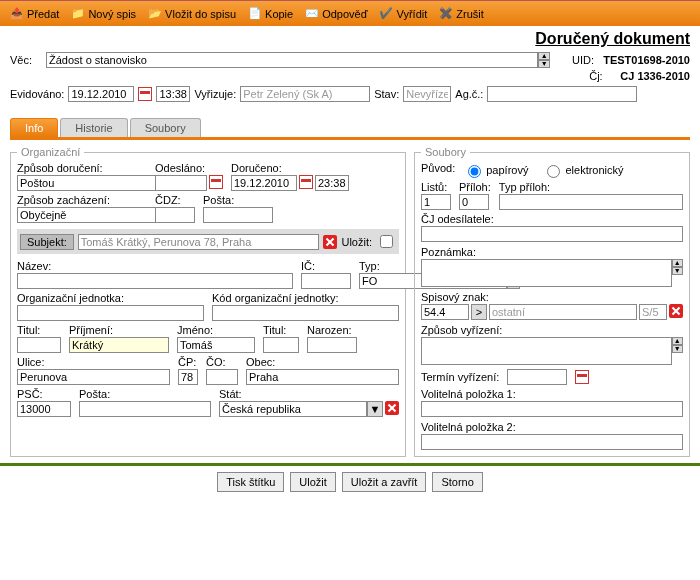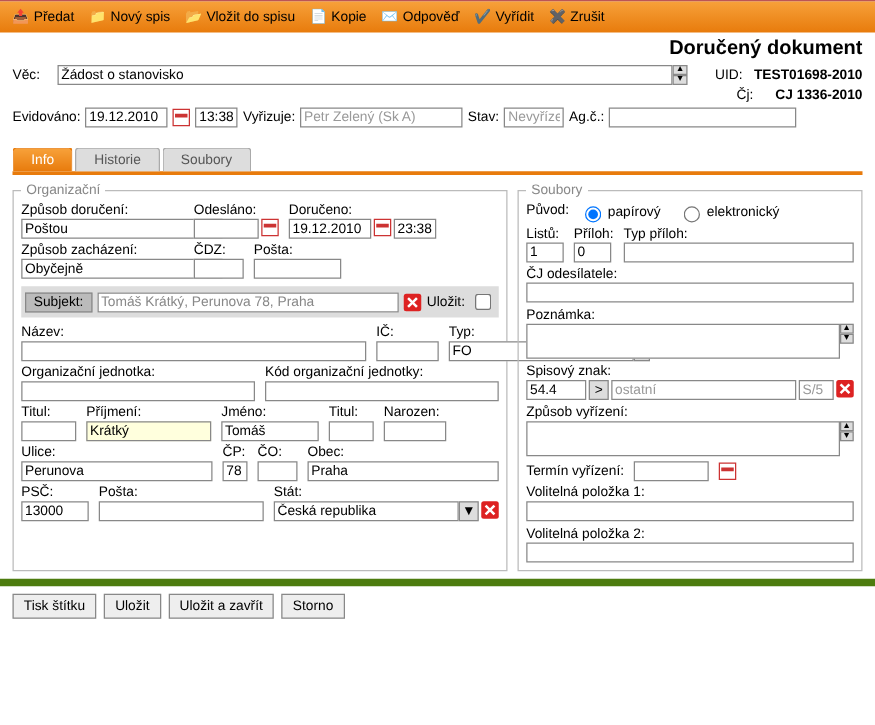--- a/index.html
+++ b/index.html
@@ -1,21 +1,21 @@
 <!DOCTYPE html>
 <html><head>
 <meta charset="utf-8">
 <style>
   * { box-sizing: border-box; font-family: Arial, sans-serif; font-size: 11px; }
   body { margin: 0; padding: 0; background: #fff; width: 700px; }
   .toolbar { background: linear-gradient(#f7a13a, #e87b0c); height: 26px; display: flex; align-items: center; padding: 0 4px; border-top:1px solid #b55; }
   .tool-btn { display: flex; align-items: center; gap: 3px; padding: 2px 6px; cursor: pointer; color: #000; }
   .tool-icon { width: 14px; height: 14px; display:inline-block; }
   .title-bar { display: flex; justify-content: flex-end; padding: 4px 10px 2px 10px; }
-  .title { font-size: 16px; font-weight: bold; }
+  .title { font-size: 16px; font-weight: bold; text-decoration: underline; }
   .header-section { padding: 2px 10px 6px 10px; }
   .row { display: flex; align-items: center; gap: 4px; margin-bottom: 4px; }
   .lbl { color: #000; }
   input[type=text], select, textarea { border: 1px solid #888; padding: 1px 2px; font-size: 11px; background:#fff; }
   input[readonly] { background: #fff; color:#888; }
   .hdr-vec { flex:1; margin-left:10px;}
   .hdr-right { margin-left: 18px; }
   .hdr-right .lbl { width:28px; display:inline-block; }
   .tabs { display:flex; border-bottom: 3px solid #e87b0c; margin: 6px 10px 0 10px; }
   .tab { padding: 3px 14px; background:#ddd; border:1px solid #aaa; border-bottom:none; margin-right:2px; cursor:pointer; border-radius:3px 3px 0 0; color:#555;}
@@ -29,21 +29,21 @@
   .row-g { display:flex; gap:8px; margin-bottom:3px; flex-wrap:wrap;}
   .btn-subj { background:#bbb; border:1px solid #888; padding:1px 6px; cursor:pointer; }
   .icon-cal { width:14px; height:14px; display:inline-block; border:1px solid #c33; background:#fff; position:relative; }
   .icon-cal::after { content:""; position:absolute; top:3px; left:1px; right:1px; bottom:1px; background:#fff; border-top:3px solid #c33;}
   .icon-x { width:14px; height:14px; display:inline-block; background:#d22; position:relative; border-radius:2px; cursor:pointer;}
   .icon-x::before,.icon-x::after{content:"";position:absolute;left:2px;right:2px;top:6px;height:2px;background:#fff;}
   .icon-x::before{transform:rotate(45deg);} .icon-x::after{transform:rotate(-45deg);}
   .select-like { display:flex; }
   .select-like input { flex:1; }
   .select-btn { width:16px; border:1px solid #888; background:#ddd; text-align:center; cursor:pointer; line-height:14px;}
-  .footer { display:flex; justify-content:flex-start; gap:6px; padding:6px 10px; border-top:6px solid #4d7c0f;}
+  .footer { display:flex; justify-content:center; gap:6px; padding:6px 10px; border-top:3px solid #4d7c0f;}
   .footer button { padding:3px 8px; background:#eee; border:1px solid #888; cursor:pointer;}
   textarea { resize:none; width:100%; }
   .spin { width:12px; display:flex; flex-direction:column; }
   .spin div { height:8px; border:1px solid #888; background:#ddd; font-size:7px; text-align:center; line-height:6px; cursor:pointer;}
   .radio-lbl { display:inline-flex; align-items:center; gap:2px; margin-right:6px;}
   .bold { font-weight:bold; }
 </style>
 </head>
 <body>
 

